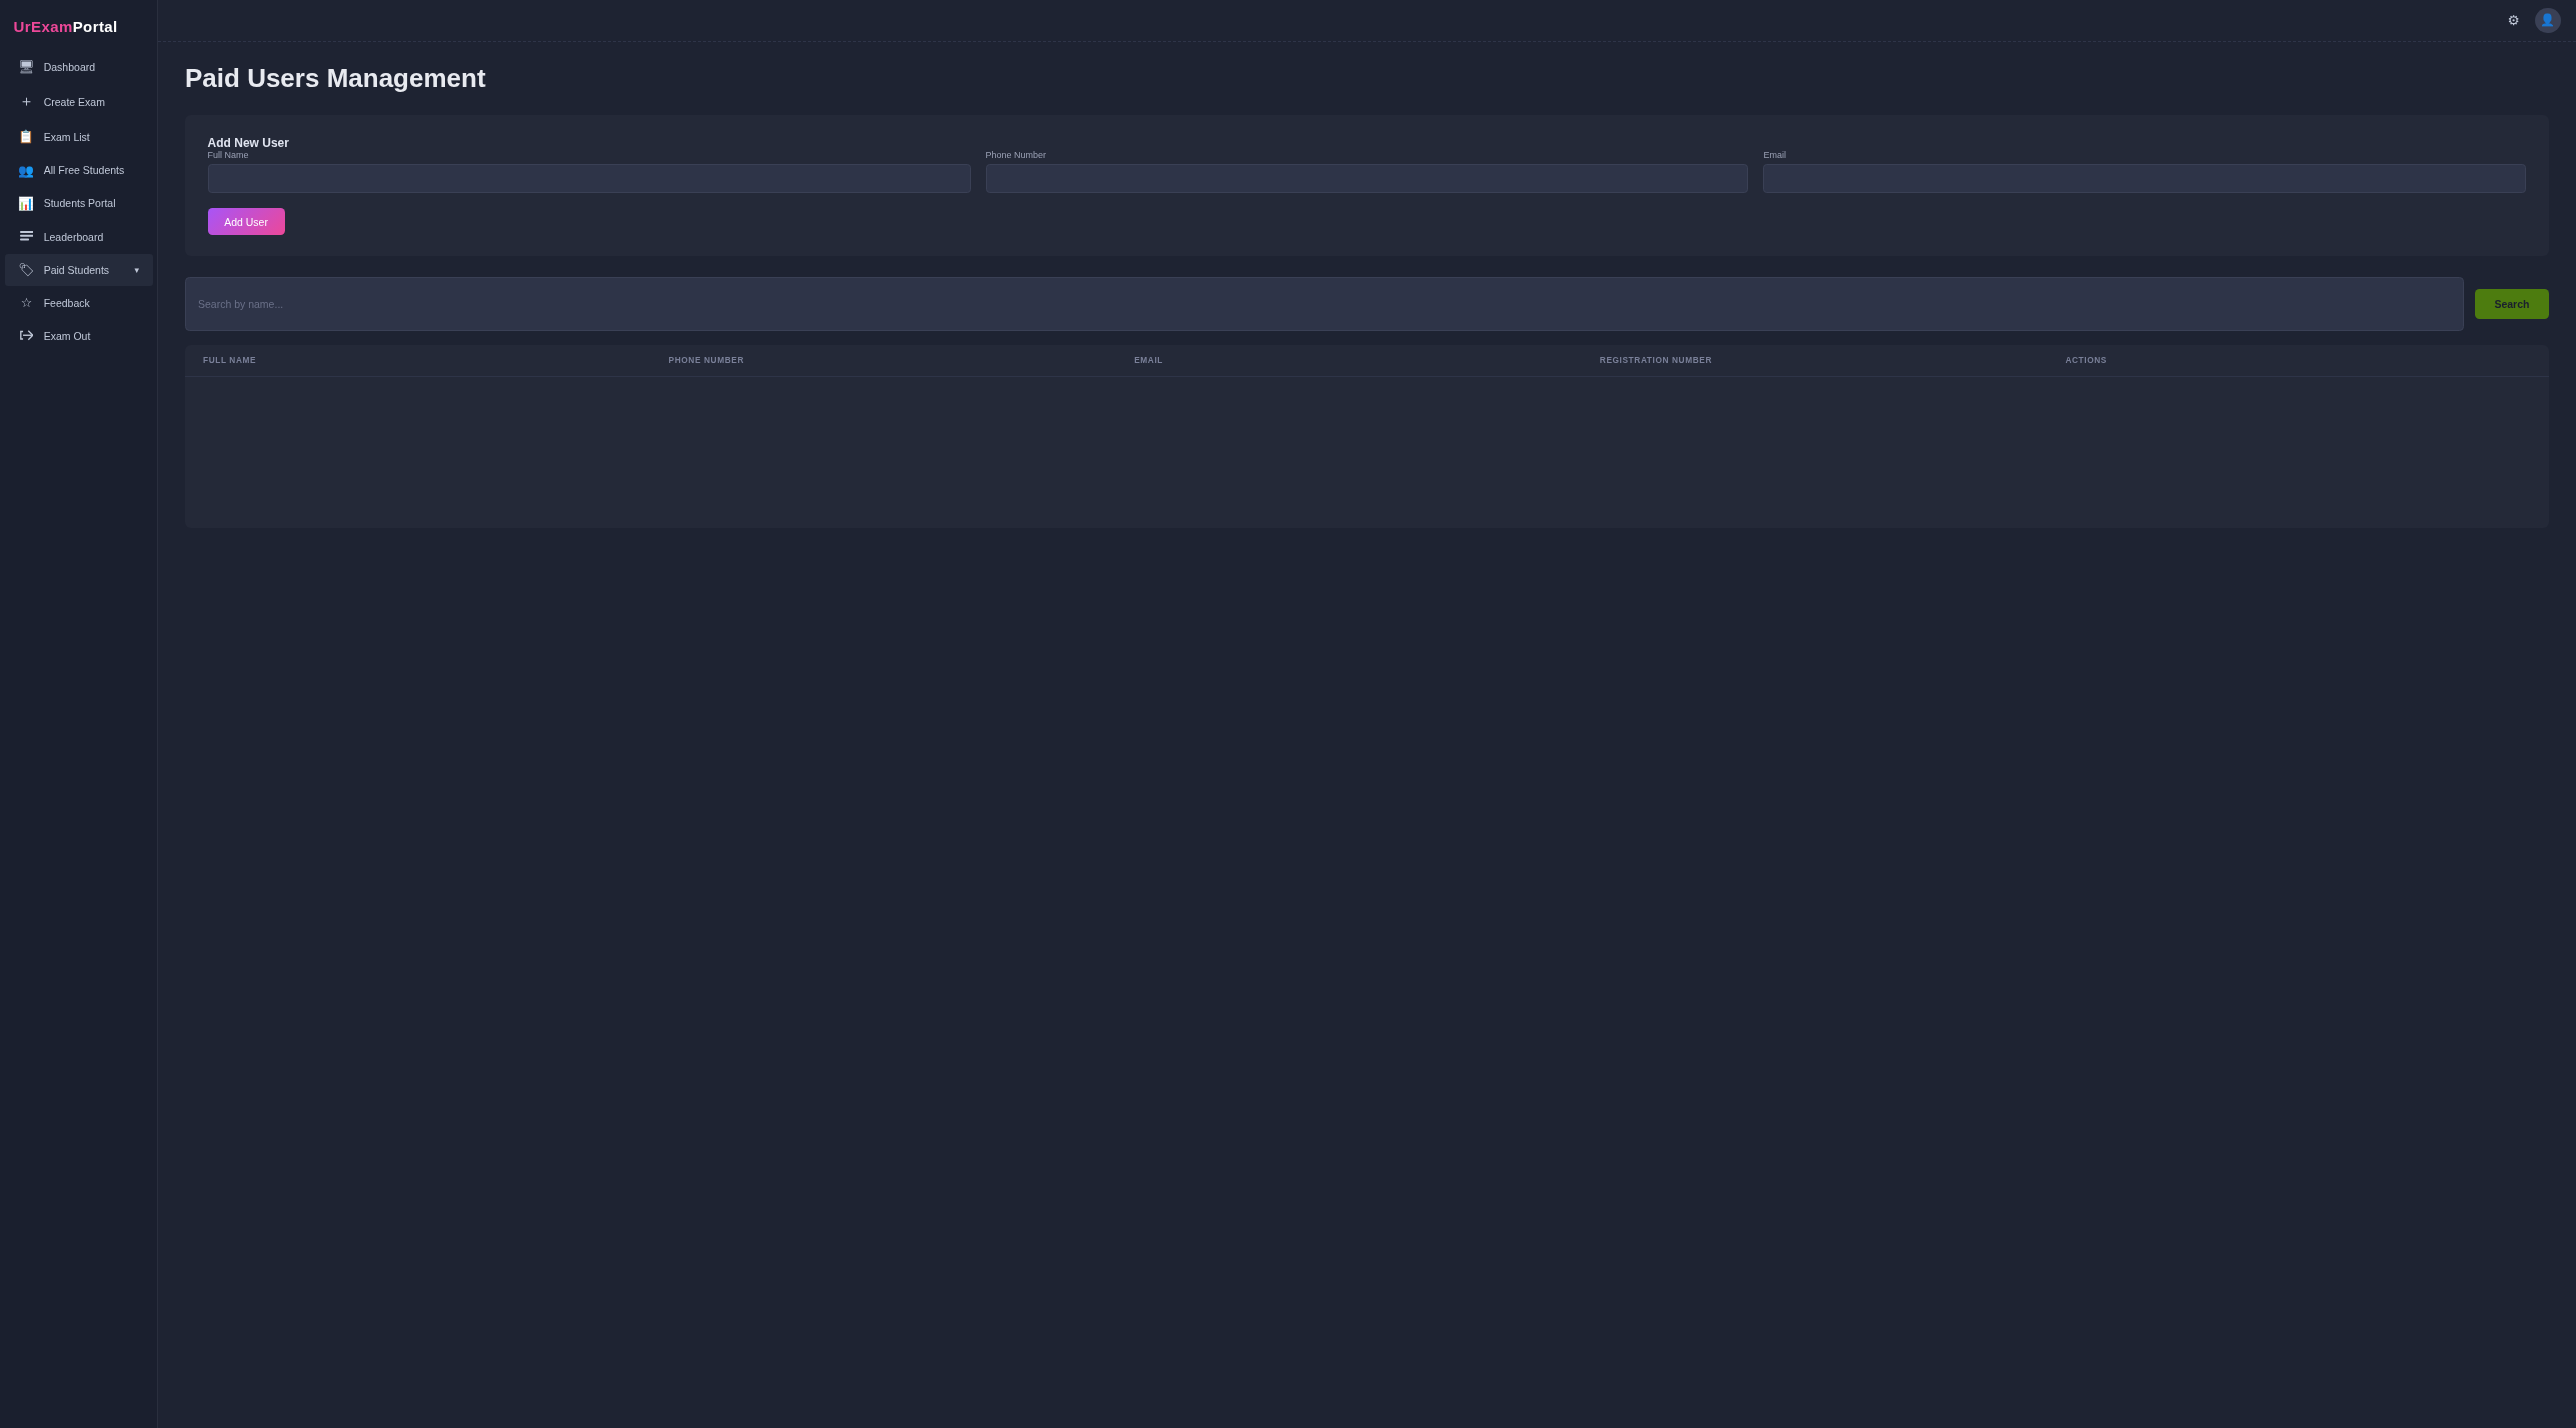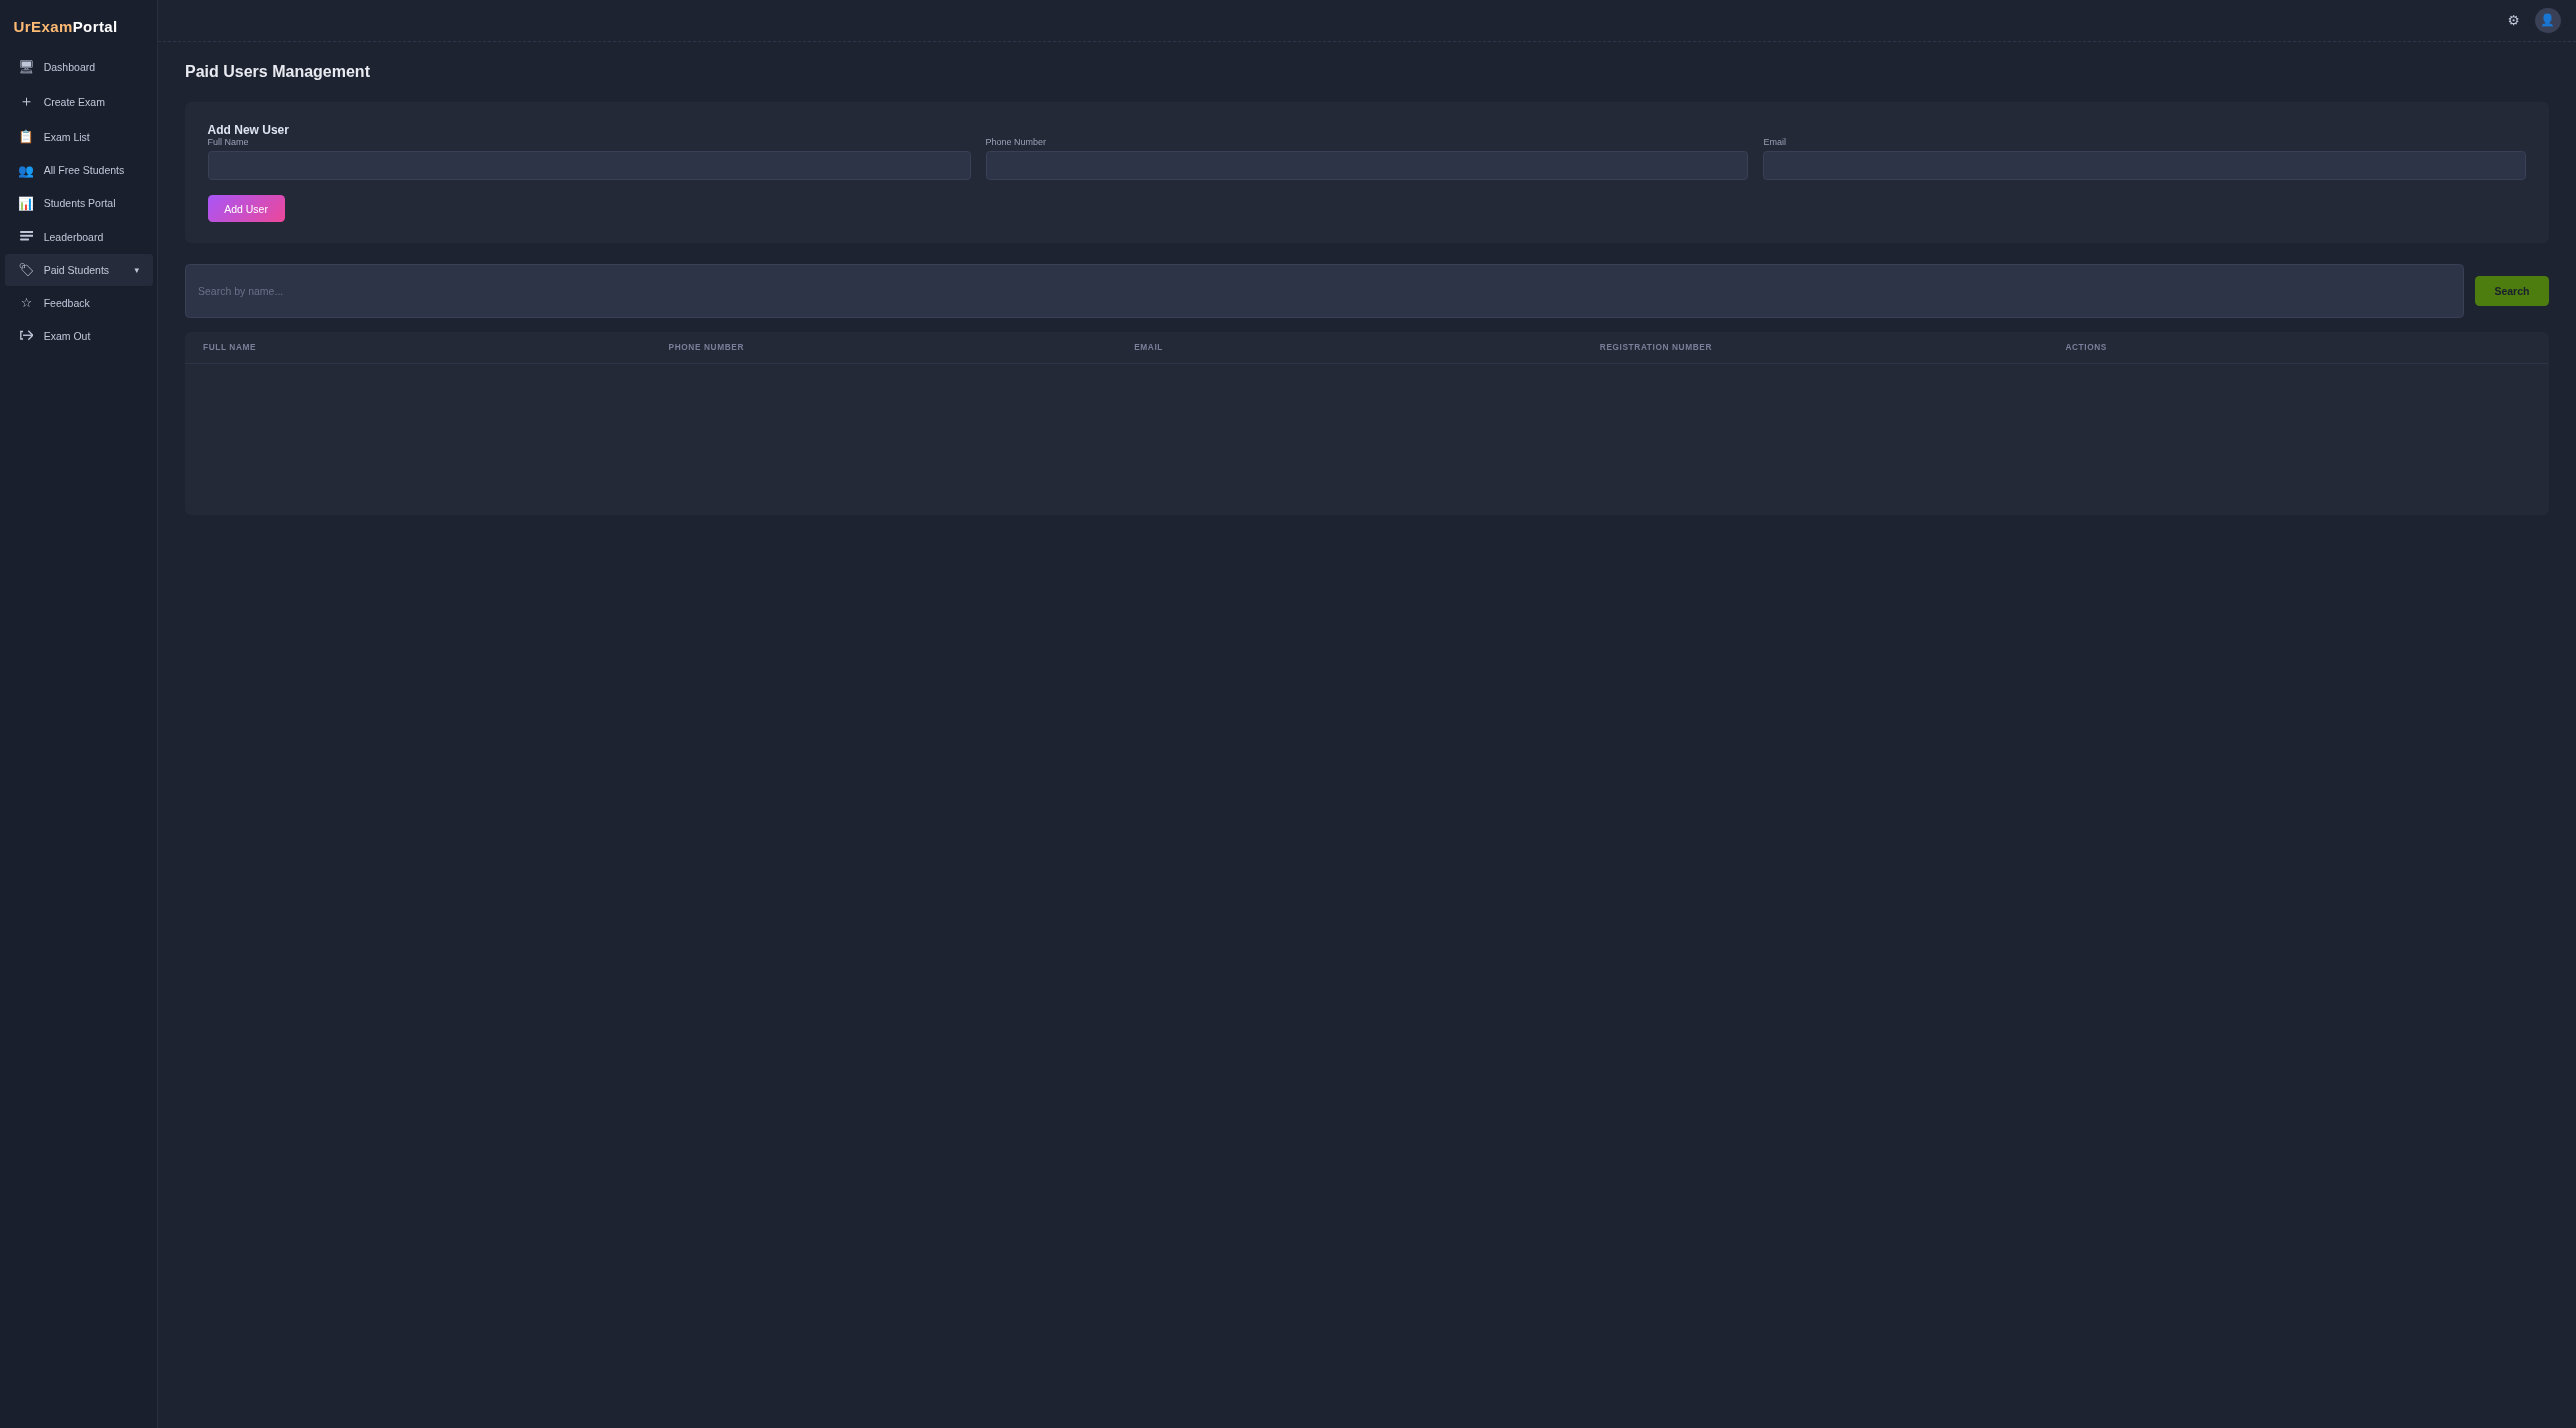--- a/index.html
+++ b/index.html
@@ -30,21 +30,21 @@
     }
 
     .logo {
       padding: 10.5px 13.6px 15px 13.6px;
       font-size: 15px;
       font-weight: 700;
       letter-spacing: 0.4px;
     }
 
     .logo span:first-child {
-      color: #fdba74;
+      color: #ec4899;
     }
 
     .logo span:last-child {
       color: #4fc3f7;
     }
 
     .nav-item {
       display: flex;
       align-items: center;
       padding: 8.3px 13.6px;
@@ -119,21 +119,21 @@
       cursor: pointer;
     }
 
     
     .page-content {
       padding: 21px 27px;
       flex: 1;
     }
 
     .page-title {
-      font-size: 16px;
+      font-size: 26px;
       font-weight: 700;
       color: #e8eaf0;
       margin-bottom: 21px;
     }
 
     
     .add-user-card {
       background-color: #242938;
       border-radius: 6px;
       padding: 21px 22.6px;

